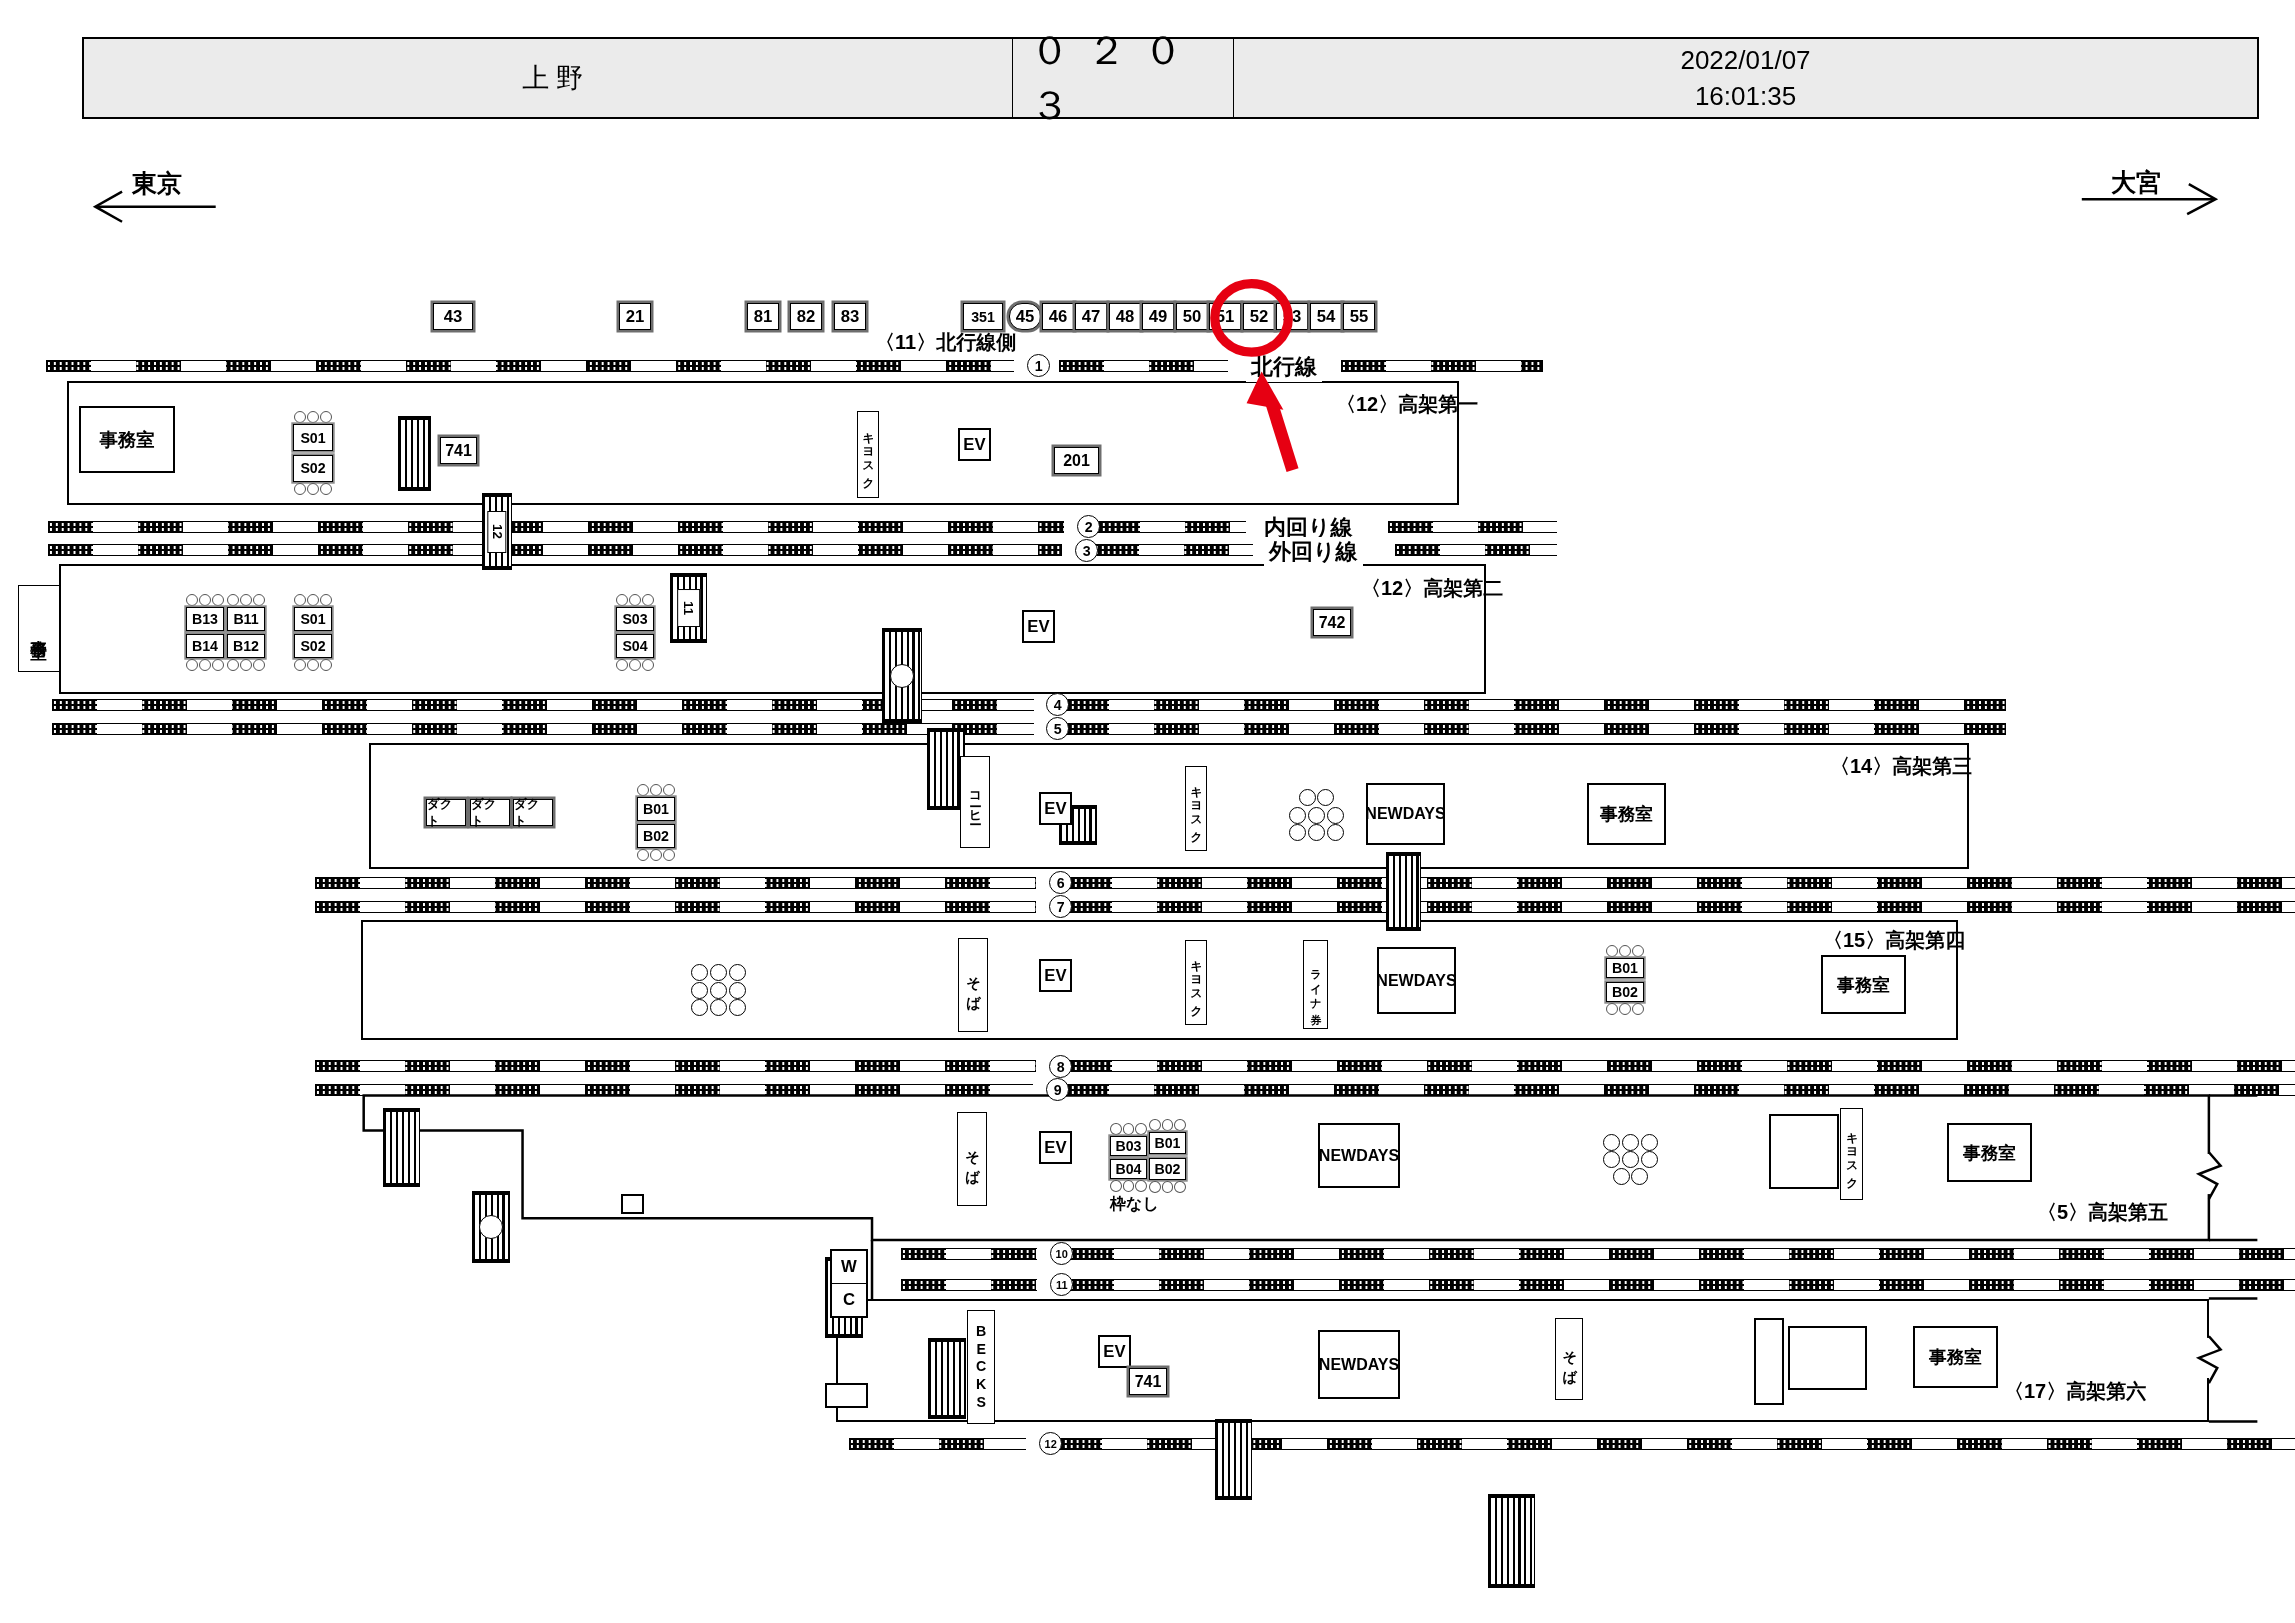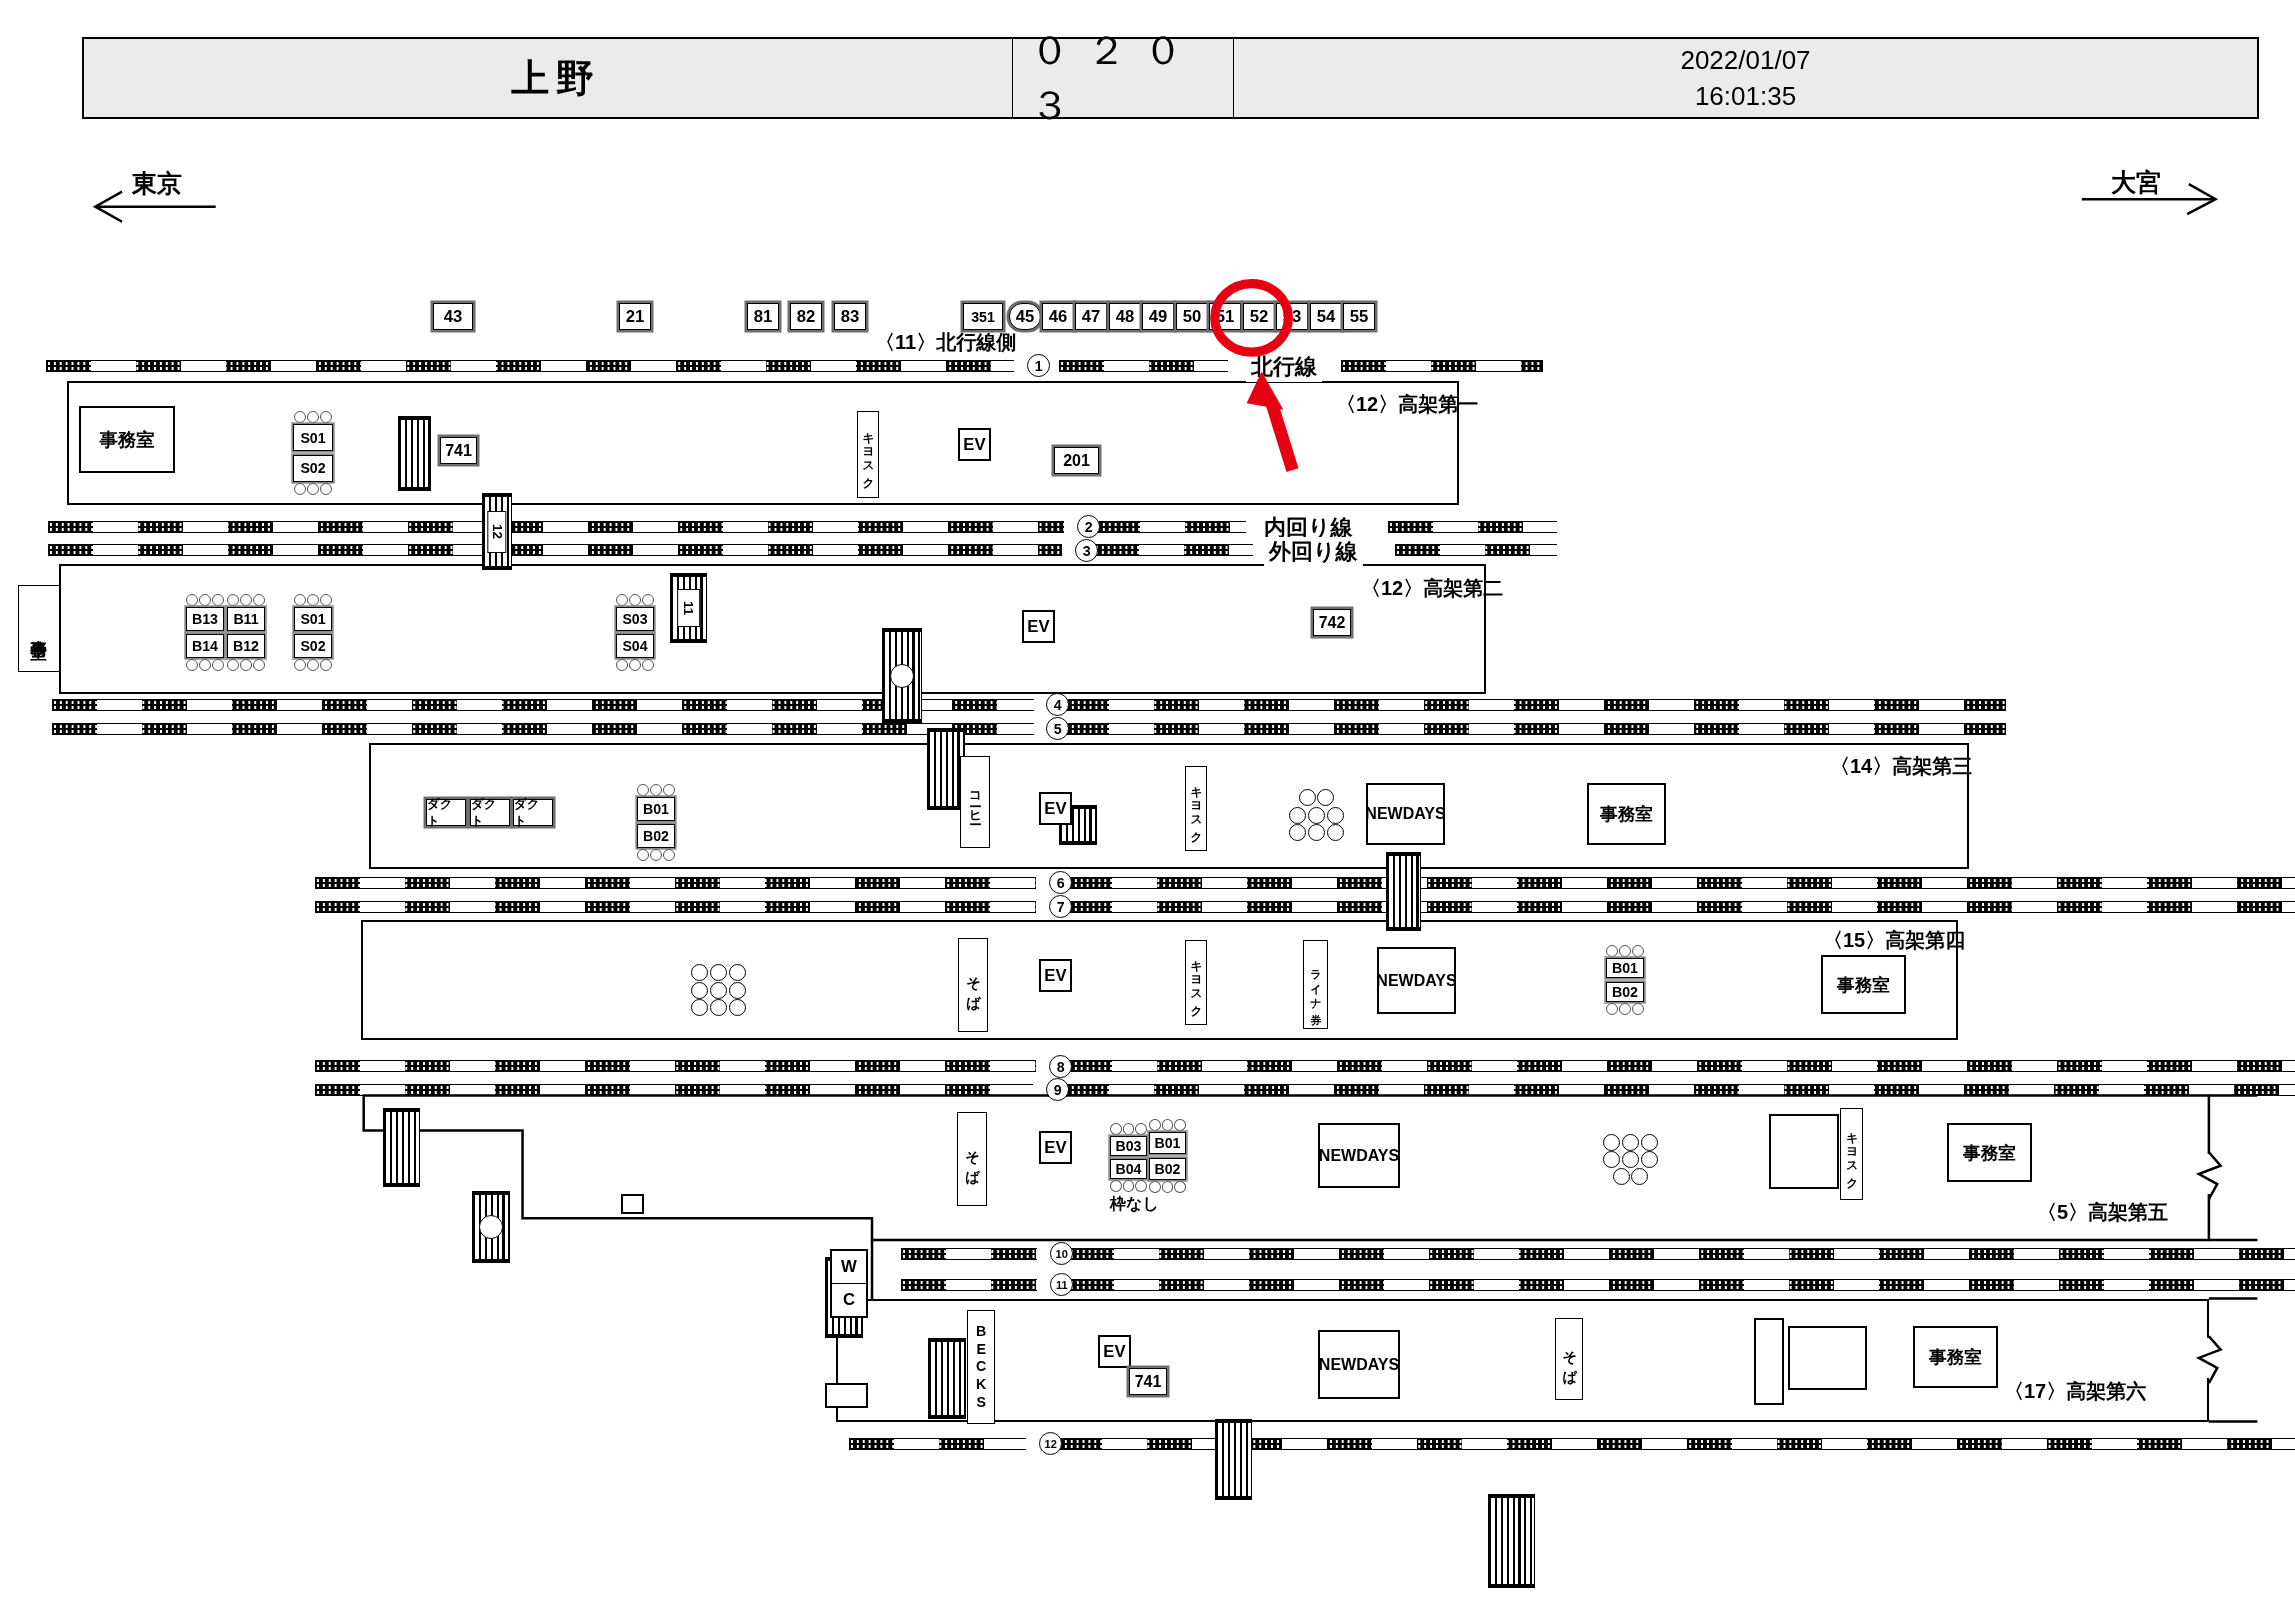--- a/index.html
+++ b/index.html
@@ -5,21 +5,21 @@
   html,body{margin:0;padding:0;background:#fff;}
   #stage{position:relative;width:2295px;height:1624px;background:#fff;overflow:hidden;
          font-family:"Liberation Sans","DejaVu Sans",sans-serif;color:#000;}
   .abs{position:absolute;box-sizing:border-box;}
   svg.layer{position:absolute;left:0;top:0;pointer-events:none;}
   #under{z-index:2;} #over{z-index:9;}
   
   .header{display:flex;border:2.5px solid #000;background:#ebebeb;z-index:5;}
   .hcell{border-left:1.7px solid #000;display:flex;flex-direction:column;align-items:center;justify-content:center;}
   .hcell:first-child{border-left:none;}
-  .station{font-size:38px;font-weight:bold;letter-spacing:6.7px;margin-left:16px;}
+  .station{font-size:27px;font-weight:normal;letter-spacing:6.7px;margin-left:16px;}
   .code{font-size:40px;letter-spacing:16.7px;padding-left:16.7px;}
   .legend div{font-size:22px;font-weight:bold;line-height:1.55;white-space:nowrap;}
   .dt div{font-size:26px;line-height:1.4;}
   .dirlab{font-size:25px;font-weight:bold;z-index:5;}
   
   .trackseg{height:11.7px;border-top:1.7px solid #000;border-bottom:1.7px solid #000;z-index:1;
     background-image:radial-gradient(circle,#fff 1.3px,rgba(0,0,0,0) 1.3px),
                      repeating-linear-gradient(90deg,#000 0 45px,#fff 45px 90px);
     background-size:5.9px 5px,auto;}
   .tracknum{width:23.4px;height:23.4px;border:1.7px solid #000;border-radius:50%;background:#fff;

